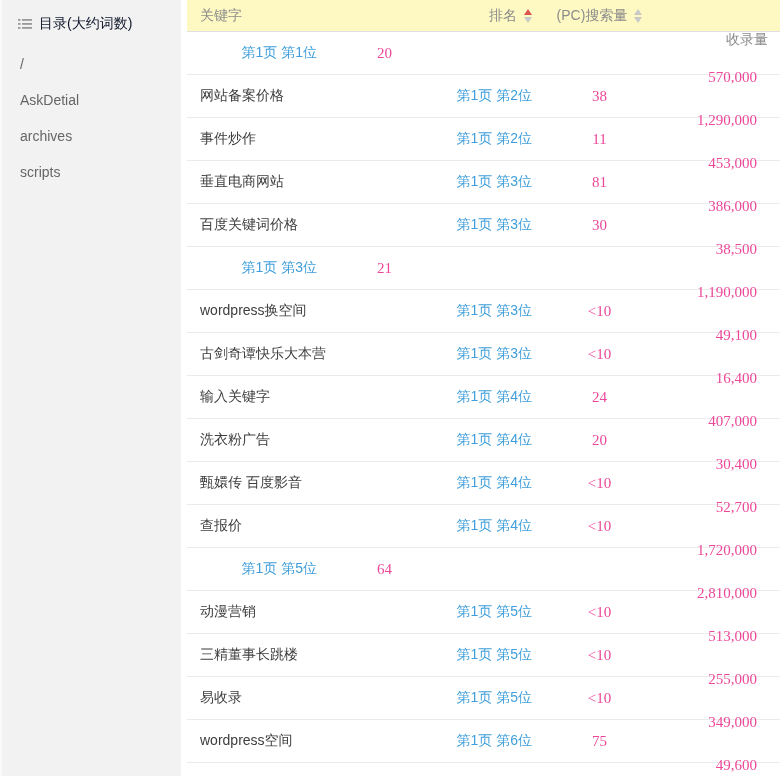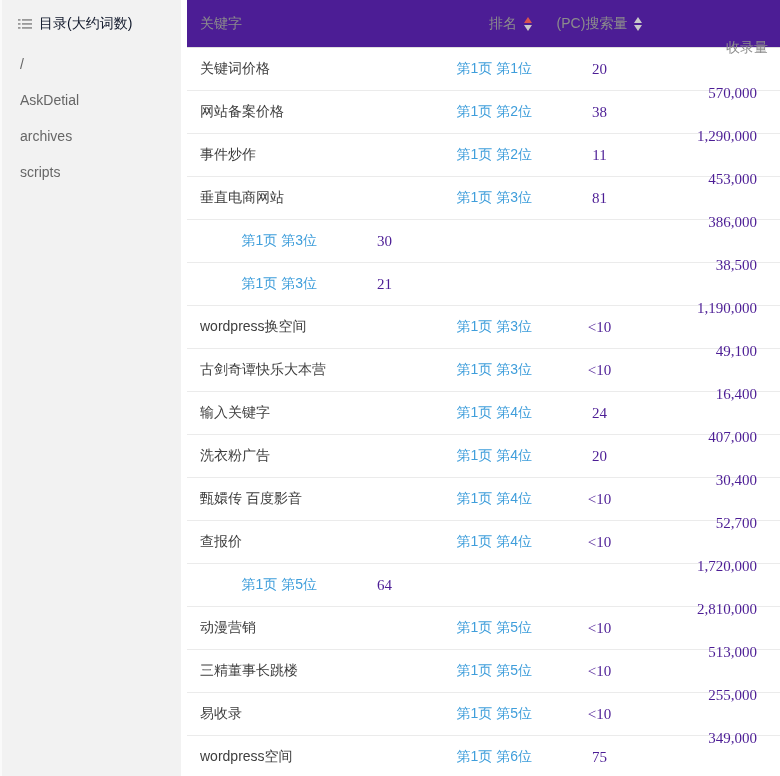--- a/index.html
+++ b/index.html
@@ -12,32 +12,32 @@
     border-left:2px solid #fafafa; flex-shrink:0; padding-top:12px; }
   .sidebar-title { display:flex; align-items:center; padding-left:16px;
     height:24px; color:#0f172a; font-size:14px; }
   .list-icon { display:inline-block; margin-right:7px; line-height:0; }
   .sidebar-list { margin-top:10px; }
   .sidebar-item { height:36px; line-height:36px; padding-left:18px;
     font-size:14px; color:#666; cursor:pointer; }
 
   
   .main { flex:1; background:#fff; padding-left:6px; }
-  .thead { display:flex; align-items:center; height:48px; background:#4c1d95;
+  .thead { display:flex; align-items:center; height:32px; background:#fef9c3;
     border-bottom:1px solid #e0e0e0; color:#8c8c8c; font-size:14px; }
   .row { display:flex; align-items:center; height:43px; background:#fff;
     border-bottom:1px solid #ebebeb; font-size:14px; }
   .c1 { width:215px; padding-left:13px; }
   .c2 { width:130px; text-align:right; }
   .c3 { width:135px; text-align:center; }
   .c4 { flex:1; text-align:right; padding-right:23px;margin-top:48px; }
   .thead .c4 { padding-right:12px; }
   .kw { color:#3d3d3d; }
   .num { font-family:"Liberation Serif","DejaVu Serif",serif;
-    font-size:15px; color:#4c1d95; }
+    font-size:15px; color:#ec4899; }
   .rank-link { color:#3f9edb; text-decoration:none; cursor:pointer; }
 
   
   .sorter { display:inline-flex; flex-direction:column; gap:2px;
     margin-left:7px; vertical-align:middle; }
   .tri-up { width:0; height:0; border-left:4px solid transparent;
     border-right:4px solid transparent; border-bottom:6px solid #c9c9c9; }
   .tri-down { width:0; height:0; border-left:4px solid transparent;
     border-right:4px solid transparent; border-top:6px solid #c9c9c9; }
   .tri-up.active { border-bottom-color:#d9534f; }
@@ -88,21 +88,20 @@
           <span class="sorter">
             <i class="tri-up"></i>
             <i class="tri-down"></i>
           </span>
         </span>
       </div>
       <div class="c4">收录量</div>
     </div>
     <div id="rows">
         <div class="row">
-          <div class="c1 kw">关键词价格</div>
           <div class="c2"><a href="#" class="rank-link">第1页 第1位</a></div>
           <div class="c3 num">20</div>
           <div class="c4 num">570,000</div>
         </div>
         <div class="row">
           <div class="c1 kw">网站备案价格</div>
           <div class="c2"><a href="#" class="rank-link">第1页 第2位</a></div>
           <div class="c3 num">38</div>
           <div class="c4 num">1,290,000</div>
         </div>
@@ -112,20 +111,21 @@
           <div class="c3 num">11</div>
           <div class="c4 num">453,000</div>
         </div>
         <div class="row">
           <div class="c1 kw">垂直电商网站</div>
           <div class="c2"><a href="#" class="rank-link">第1页 第3位</a></div>
           <div class="c3 num">81</div>
           <div class="c4 num">386,000</div>
         </div>
         <div class="row">
+          <div class="c1 kw">百度关键词价格</div>
           <div class="c2"><a href="#" class="rank-link">第1页 第3位</a></div>
           <div class="c3 num">30</div>
           <div class="c4 num">38,500</div>
         </div>
         <div class="row">
           <div class="c2"><a href="#" class="rank-link">第1页 第3位</a></div>
           <div class="c3 num">21</div>
           <div class="c4 num">1,190,000</div>
         </div>
         <div class="row">

